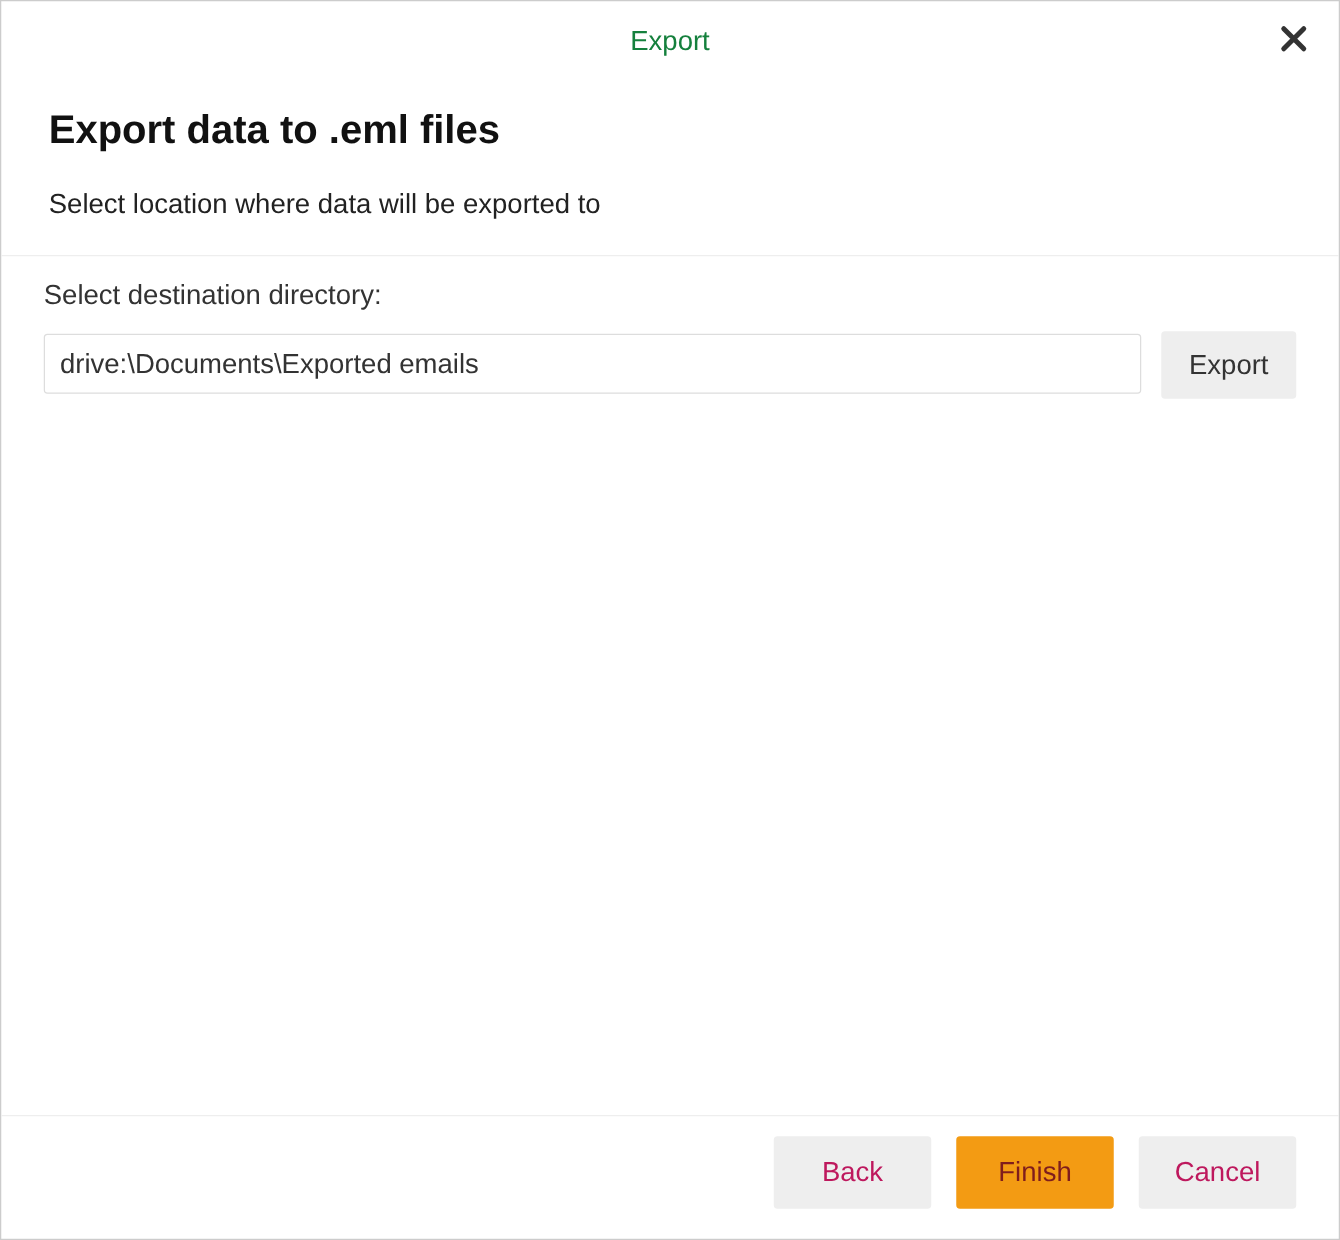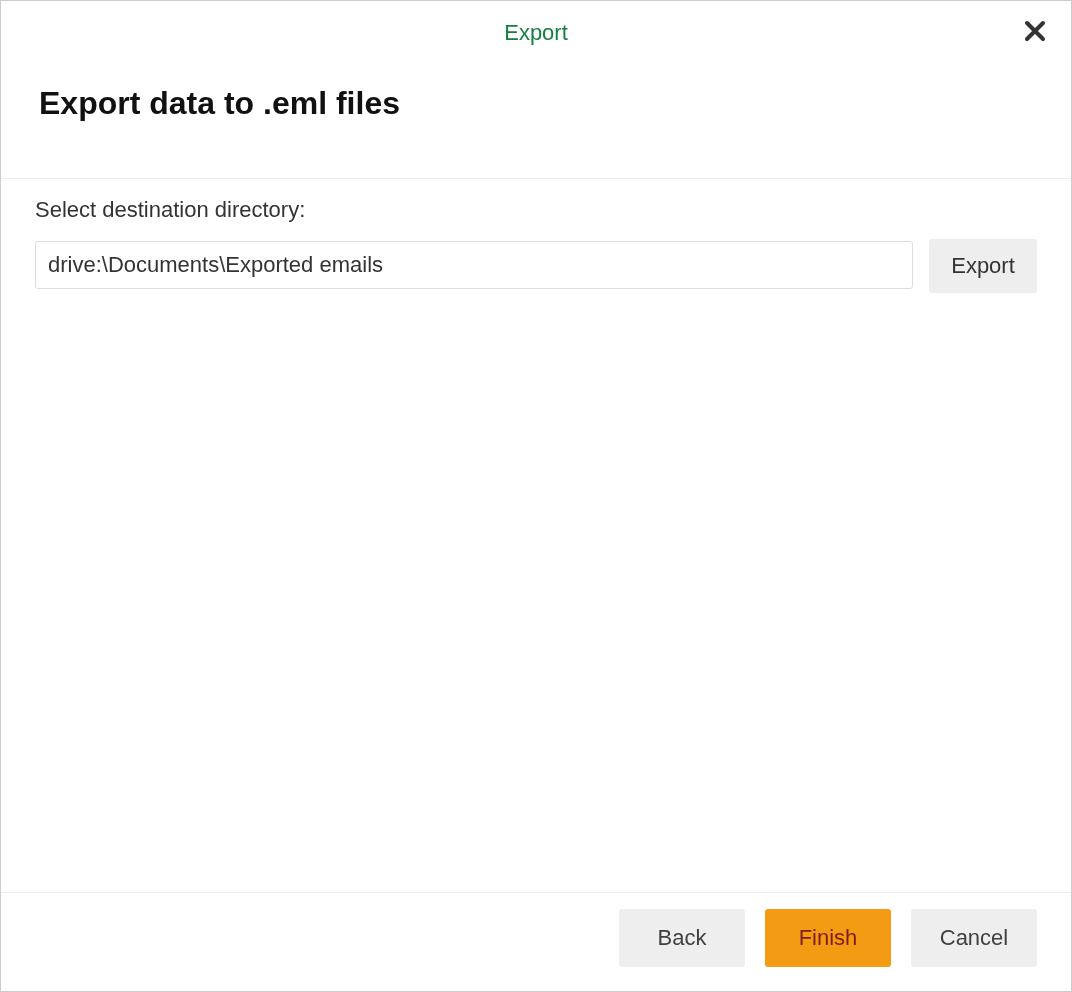--- a/index.html
+++ b/index.html
@@ -115,21 +115,21 @@
       padding: 0 28px;
       border: none;
       border-radius: 3px;
       font-size: 22px;
       cursor: pointer;
       font-family: inherit;
       min-width: 126px;
     }
     .btn-secondary {
       background: #eeeeee;
-      color: #404040;
+      color: #be185d;
     }
     .btn-primary {
       background: #f39b13;
       color: #7f1d1d;
     }
   </style>
 </head>
 <body>
 
 <div class="dialog">
@@ -137,20 +137,21 @@
     <span class="title-text">Export</span>
     <div class="close-btn">
       <svg viewBox="0 0 24 24">
         <path d="M4 4 L20 20 M20 4 L4 20" stroke="#333333" stroke-width="4" stroke-linecap="round" fill="none"></path>
       </svg>
     </div>
   </div>
 
   <div class="header-section">
     <h1 class="heading">Export data to .eml files</h1>
+    <p class="subheading">Select location where data will be exported to</p>
   </div>
 
   <div class="content">
     <div class="field-label">Select destination directory:</div>
     <div class="input-row">
       <input type="text" class="path-input" value="drive:\Documents\Exported emails" style="">
       <button class="browse-btn">Export</button>
     </div>
   </div>
 

